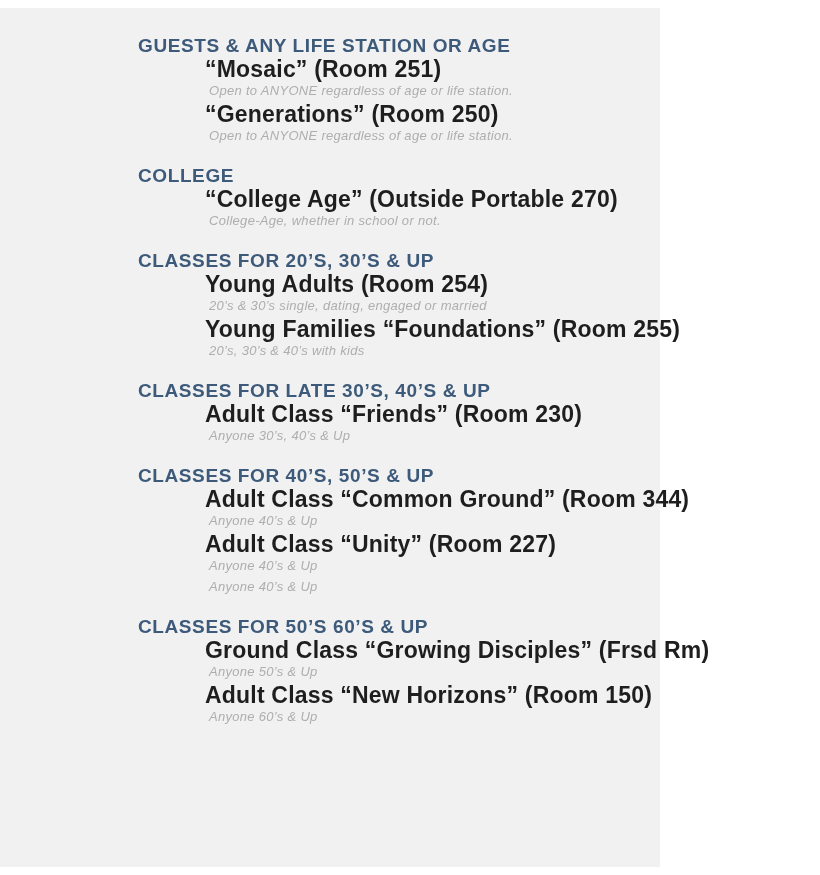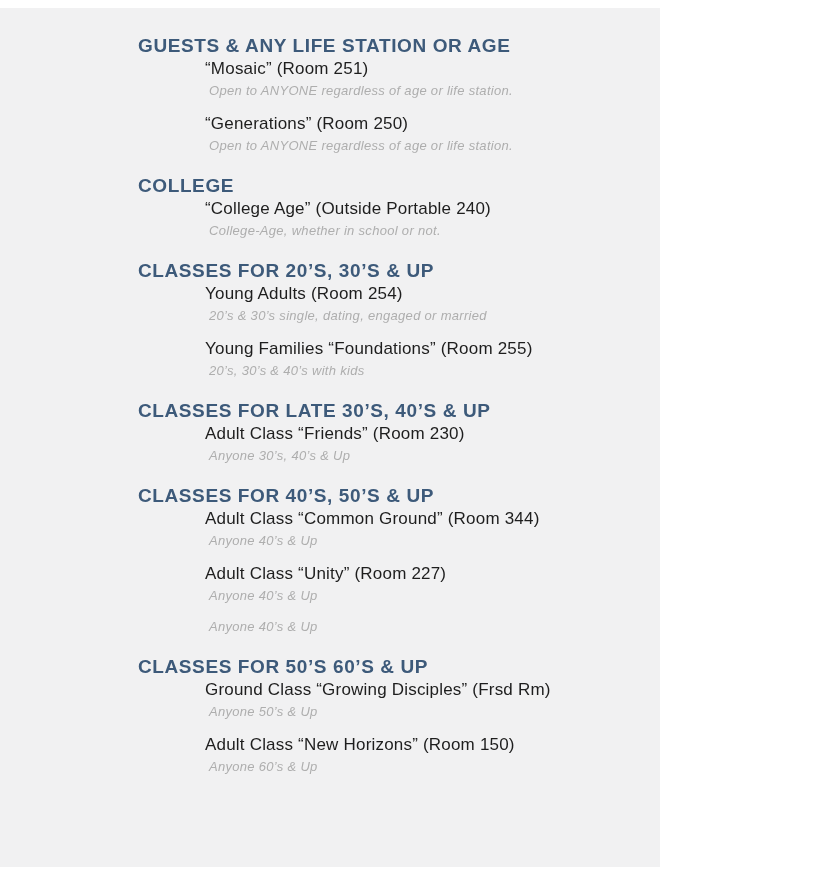--- a/index.html
+++ b/index.html
@@ -34,24 +34,24 @@
   }
   .group + .group{ margin-top:19px; }
   .hdr{
     font-size:19px; line-height:23px;
     font-weight:bold;
     letter-spacing:0.6px;
     color:var(--header_blue);
     white-space:nowrap;
   }
   .classes{ padding-left:67px; }
-  .class + .class{ margin-top:12px; }
+  .class + .class{ margin-top:2px; }
   .cname{
-    font-size:17px; line-height:24px;
-    font-weight:400;
+    font-size:23px; line-height:24px;
+    font-weight:700;
     letter-spacing:0.2px;
     color:var(--name_black);
     white-space:nowrap;
   }
   .cdesc{
     font-size:13px; line-height:19px;
     font-style:italic;
     letter-spacing:0.3px;
     color:var(--desc_gray);
     padding-left:4px;
@@ -77,21 +77,21 @@
           <div class="cname">“Generations” (Room 250)</div>
           <div class="cdesc">Open to ANYONE regardless of age or life station.</div>
         </div>
       </div>
     </section>
 
     <section class="group">
       <h2 class="hdr">COLLEGE</h2>
       <div class="classes">
         <div class="class">
-          <div class="cname">“College Age” (Outside Portable 240)</div>
+          <div class="cname">“College Age” (Outside Portable 270)</div>
           <div class="cdesc">College-Age, whether in school or not.</div>
         </div>
       </div>
     </section>
 
     <section class="group">
       <h2 class="hdr">CLASSES FOR 20’S, 30’S &amp; UP</h2>
       <div class="classes">
         <div class="class">
           <div class="cname">Young Adults (Room 254)</div>

